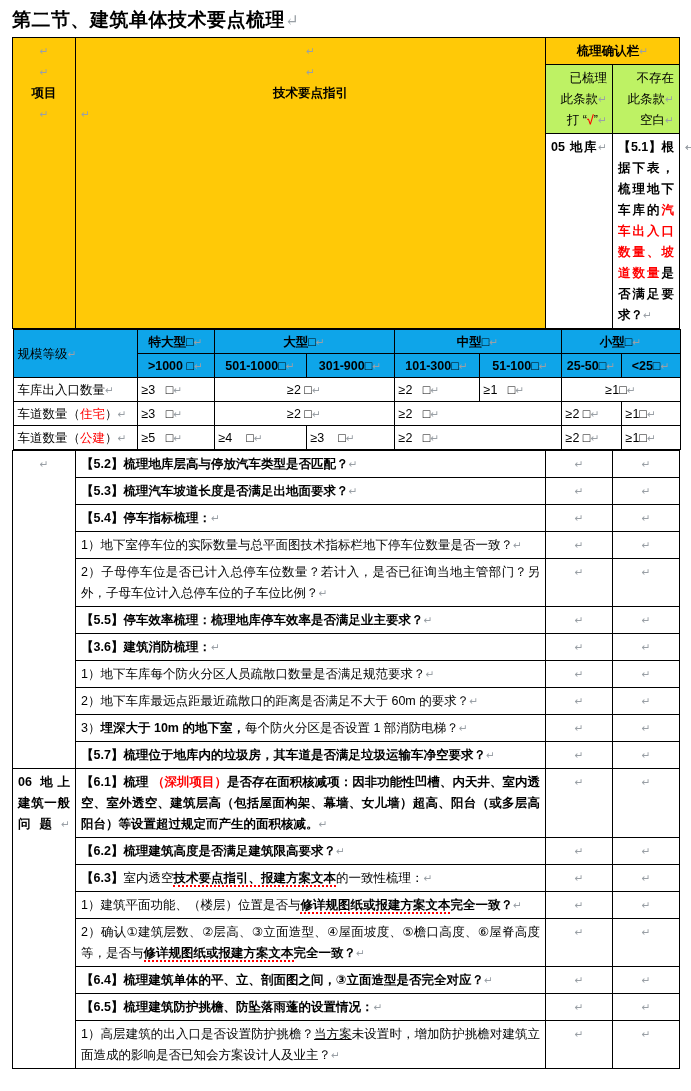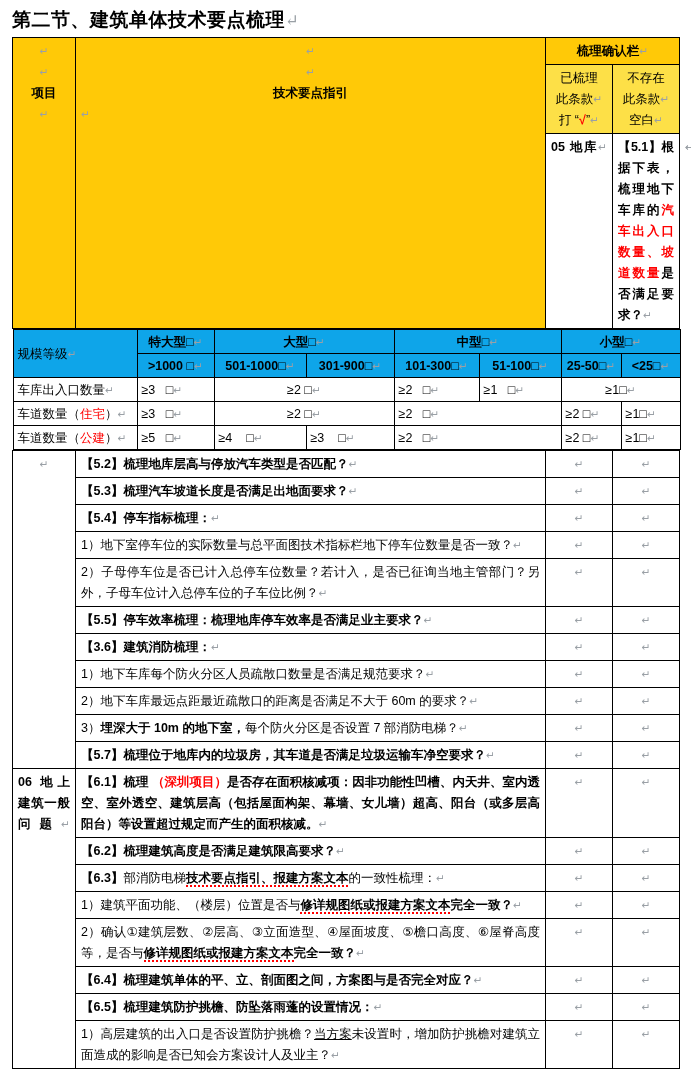--- a/index.html
+++ b/index.html
@@ -46,21 +46,21 @@
   }
   table.main > * > tr > td {
     border: 1px solid #000000;
     padding: 3px 5px 2px 5px;
     vertical-align: top;
     line-height: 21px;
   }
 
   .hdr { background: #FFC907; font-weight: bold; text-align: center; }
   .hdr-left { background: #FFC907; }
-  .hdr-sub { background: #fde047; text-align: center; font-weight: normal; line-height: 20px; }
+  .hdr-sub { background: #bef264; text-align: right; font-weight: normal; line-height: 20px; }
 
   .c-item   { width: 63px; }
   .c-guide  { width: 470px; }
   .c-done   { width: 67px; }
   .c-none   { width: 67px; }
 
   .item-cell { font-weight: bold; text-align: justify; text-align-last: justify; line-height: 22px; margin-left: 34px; }
   .center { text-align: center; }
   .chk { text-align: center; vertical-align: top; }
 
@@ -269,21 +269,21 @@
         <td class="guide"><span>1）地下车库每个防火分区人员疏散口数量是否满足规范要求？</span><span class="pilcrow"></span></td>
         <td class="chk"><span class="pilcrow"></span></td>
         <td class="chk"><span class="pilcrow"></span></td>
       </tr>
       <tr>
         <td class="guide"><span>2）地下车库最远点距最近疏散口的距离是否满足不大于 60m 的要求？</span><span class="pilcrow"></span></td>
         <td class="chk"><span class="pilcrow"></span></td>
         <td class="chk"><span class="pilcrow"></span></td>
       </tr>
       <tr>
-        <td class="guide"><span>3）</span><b class="t">埋深大于 10m 的地下室，</b><span>每个防火分区是否设置 7 部消防电梯？</span><span class="pilcrow"></span></td>
+        <td class="guide"><span>3）</span><b class="t">埋深大于 10m 的地下室，</b><span>每个防火分区是否设置 1 部消防电梯？</span><span class="pilcrow"></span></td>
         <td class="chk"><span class="pilcrow"></span></td>
         <td class="chk"><span class="pilcrow"></span></td>
       </tr>
       <tr>
         <td class="guide"><b class="t">【5.7】梳理位于地库内的垃圾房，其车道是否满足垃圾运输车净空要求？</b><span class="pilcrow"></span></td>
         <td class="chk"><span class="pilcrow"></span></td>
         <td class="chk"><span class="pilcrow"></span></td>
       </tr>
 
       <tr>
@@ -296,42 +296,42 @@
         <td class="chk"><span class="pilcrow"></span></td>
         <td class="chk"><span class="pilcrow"></span></td>
       </tr>
       <tr>
         <td class="guide"><b class="t">【6.2】梳理建筑高度是否满足建筑限高要求？</b><span class="pilcrow"></span></td>
         <td class="chk"><span class="pilcrow"></span></td>
         <td class="chk"><span class="pilcrow"></span></td>
       </tr>
       <tr>
         <td class="guide">
-          <b class="t">【6.3】</b><span>部消防电梯</span><b class="t sq">技术要点指引、报建方案文本</b><span>的一致性梳理：</span><span class="pilcrow"></span>
+          <b class="t">【6.3】</b><span>室内透空</span><b class="t sq">技术要点指引、报建方案文本</b><span>的一致性梳理：</span><span class="pilcrow"></span>
         </td>
         <td class="chk"><span class="pilcrow"></span></td>
         <td class="chk"><span class="pilcrow"></span></td>
       </tr>
       <tr>
         <td class="guide">
           <span>1）建筑平面功能、（楼层）位置是否与</span><b class="t sq">修详规图纸或报建方案文本</b><b class="t">完全一致？</b><span class="pilcrow"></span>
         </td>
         <td class="chk"><span class="pilcrow"></span></td>
         <td class="chk"><span class="pilcrow"></span></td>
       </tr>
       <tr>
         <td class="guide">
           <span>2）确认①建筑层数、②层高、③立面造型、④屋面坡度、⑤檐口高度、⑥屋脊高度等，是否与</span><b class="t sq">修详规图纸或报建方案文本</b><b class="t">完全一致？</b><span class="pilcrow"></span>
         </td>
         <td class="chk"><span class="pilcrow"></span></td>
         <td class="chk"><span class="pilcrow"></span></td>
       </tr>
       <tr>
         <td class="guide">
-          <b class="t"><span>【6.4】梳理建筑单体的平、立、剖面图之间，</span><span>方案图与</span><span>是否完全对应？</span></b><span class="pilcrow"></span>
+          <b class="t"><span>【6.4】梳理建筑单体的平、立、剖面图之间，</span><span>③立面造型</span><span>是否完全对应？</span></b><span class="pilcrow"></span>
         </td>
         <td class="chk"><span class="pilcrow"></span></td>
         <td class="chk"><span class="pilcrow"></span></td>
       </tr>
       <tr>
         <td class="guide"><b class="t">【6.5】梳理建筑防护挑檐、防坠落雨蓬的设置情况：</b><span class="pilcrow"></span></td>
         <td class="chk"><span class="pilcrow"></span></td>
         <td class="chk"><span class="pilcrow"></span></td>
       </tr>
       <tr>

